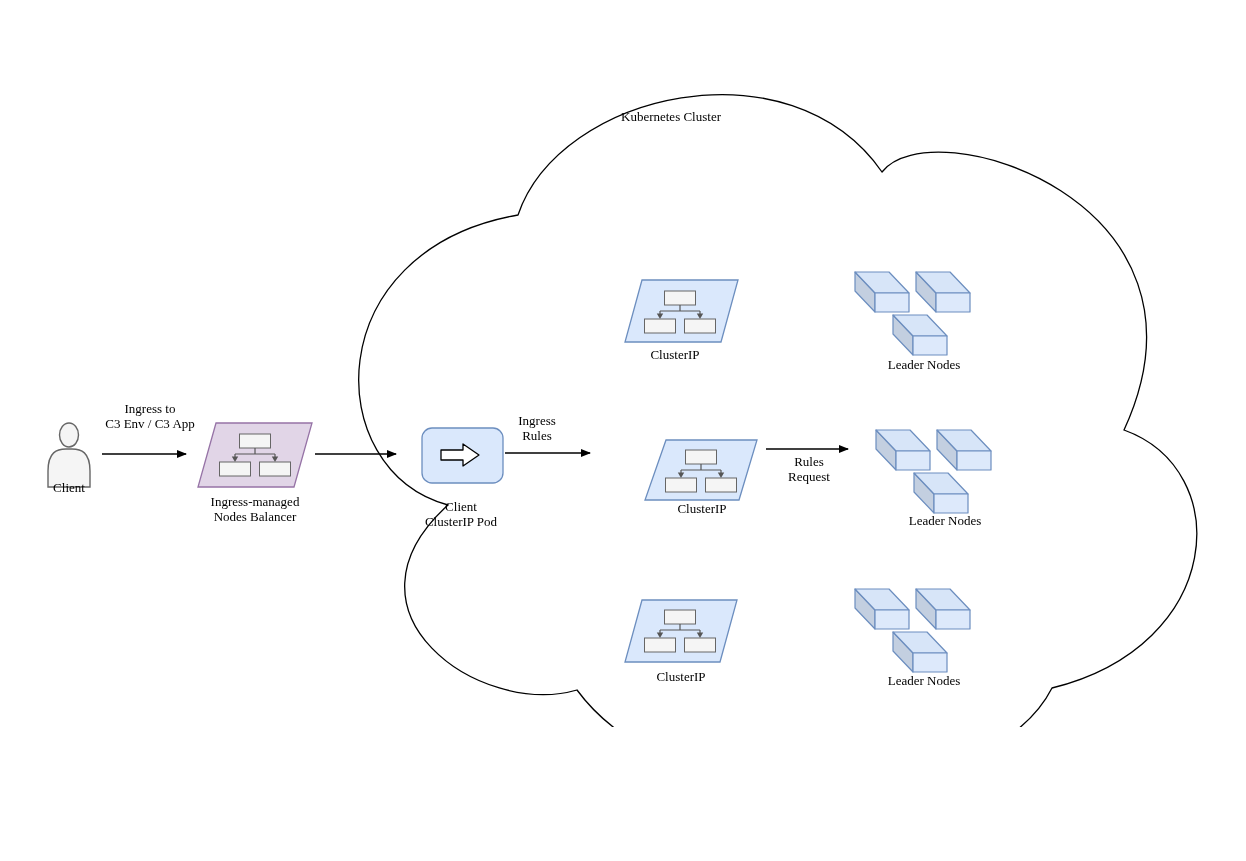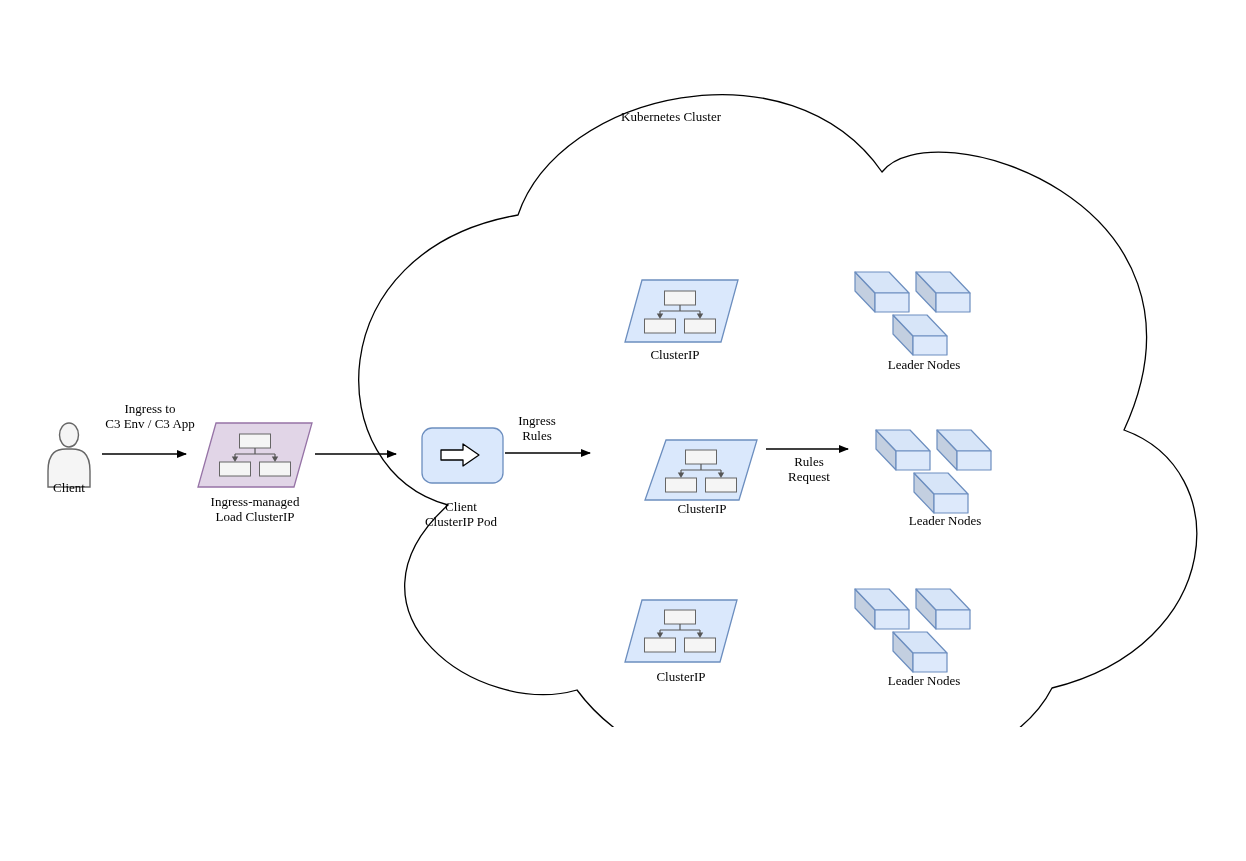--- a/index.html
+++ b/index.html
@@ -190,21 +190,21 @@
 
   <div class="lbl" style="left:69px;top:480px">Client</div>
 
   <div class="lbl" style="left:150px;top:401px">
     <span>Ingress to</span>
     <span>C3 Env / C3 App</span>
   </div>
 
   <div class="lbl" style="left:255px;top:494px">
     <span>Ingress-managed</span>
-    <span>Load ClusterIP</span>
+    <span>Nodes Balancer</span>
   </div>
 
   <div class="lbl" style="left:461px;top:499px">
     <span>Client</span>
     <span>ClusterIP Pod</span>
   </div>
 
   <div class="lbl" style="left:537px;top:413px">
     <span>Ingress</span>
     <span>Rules</span>

